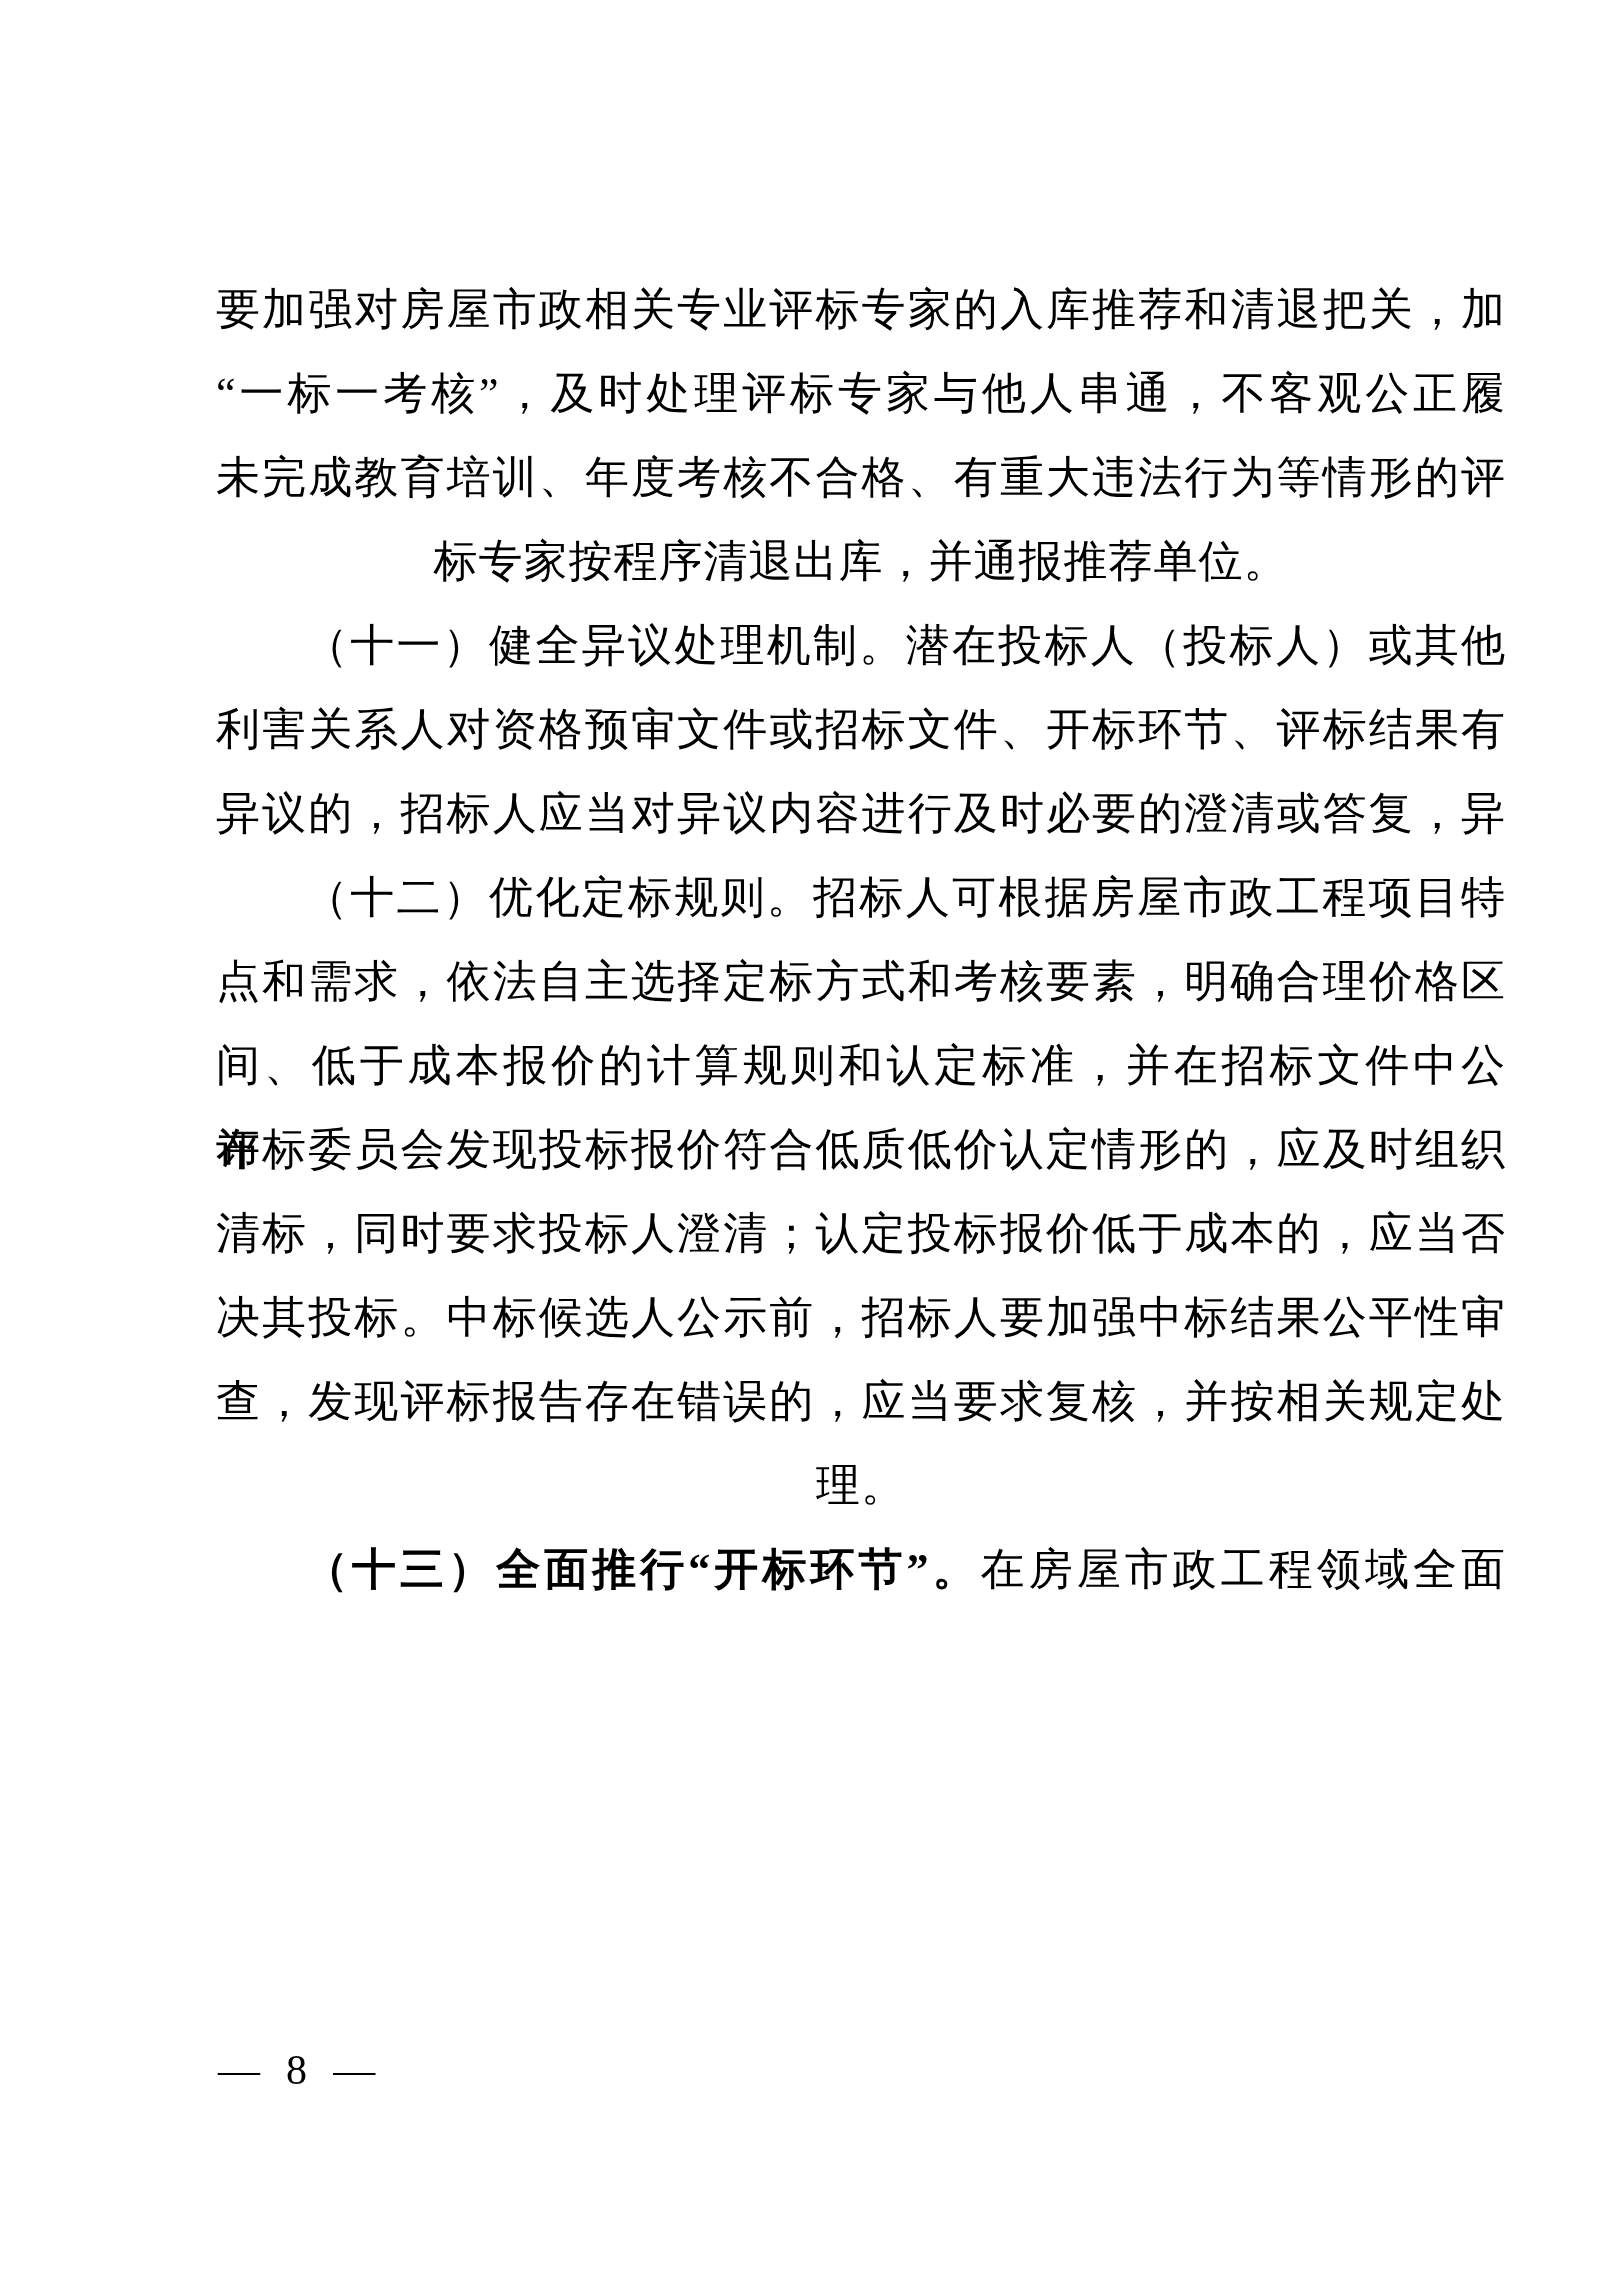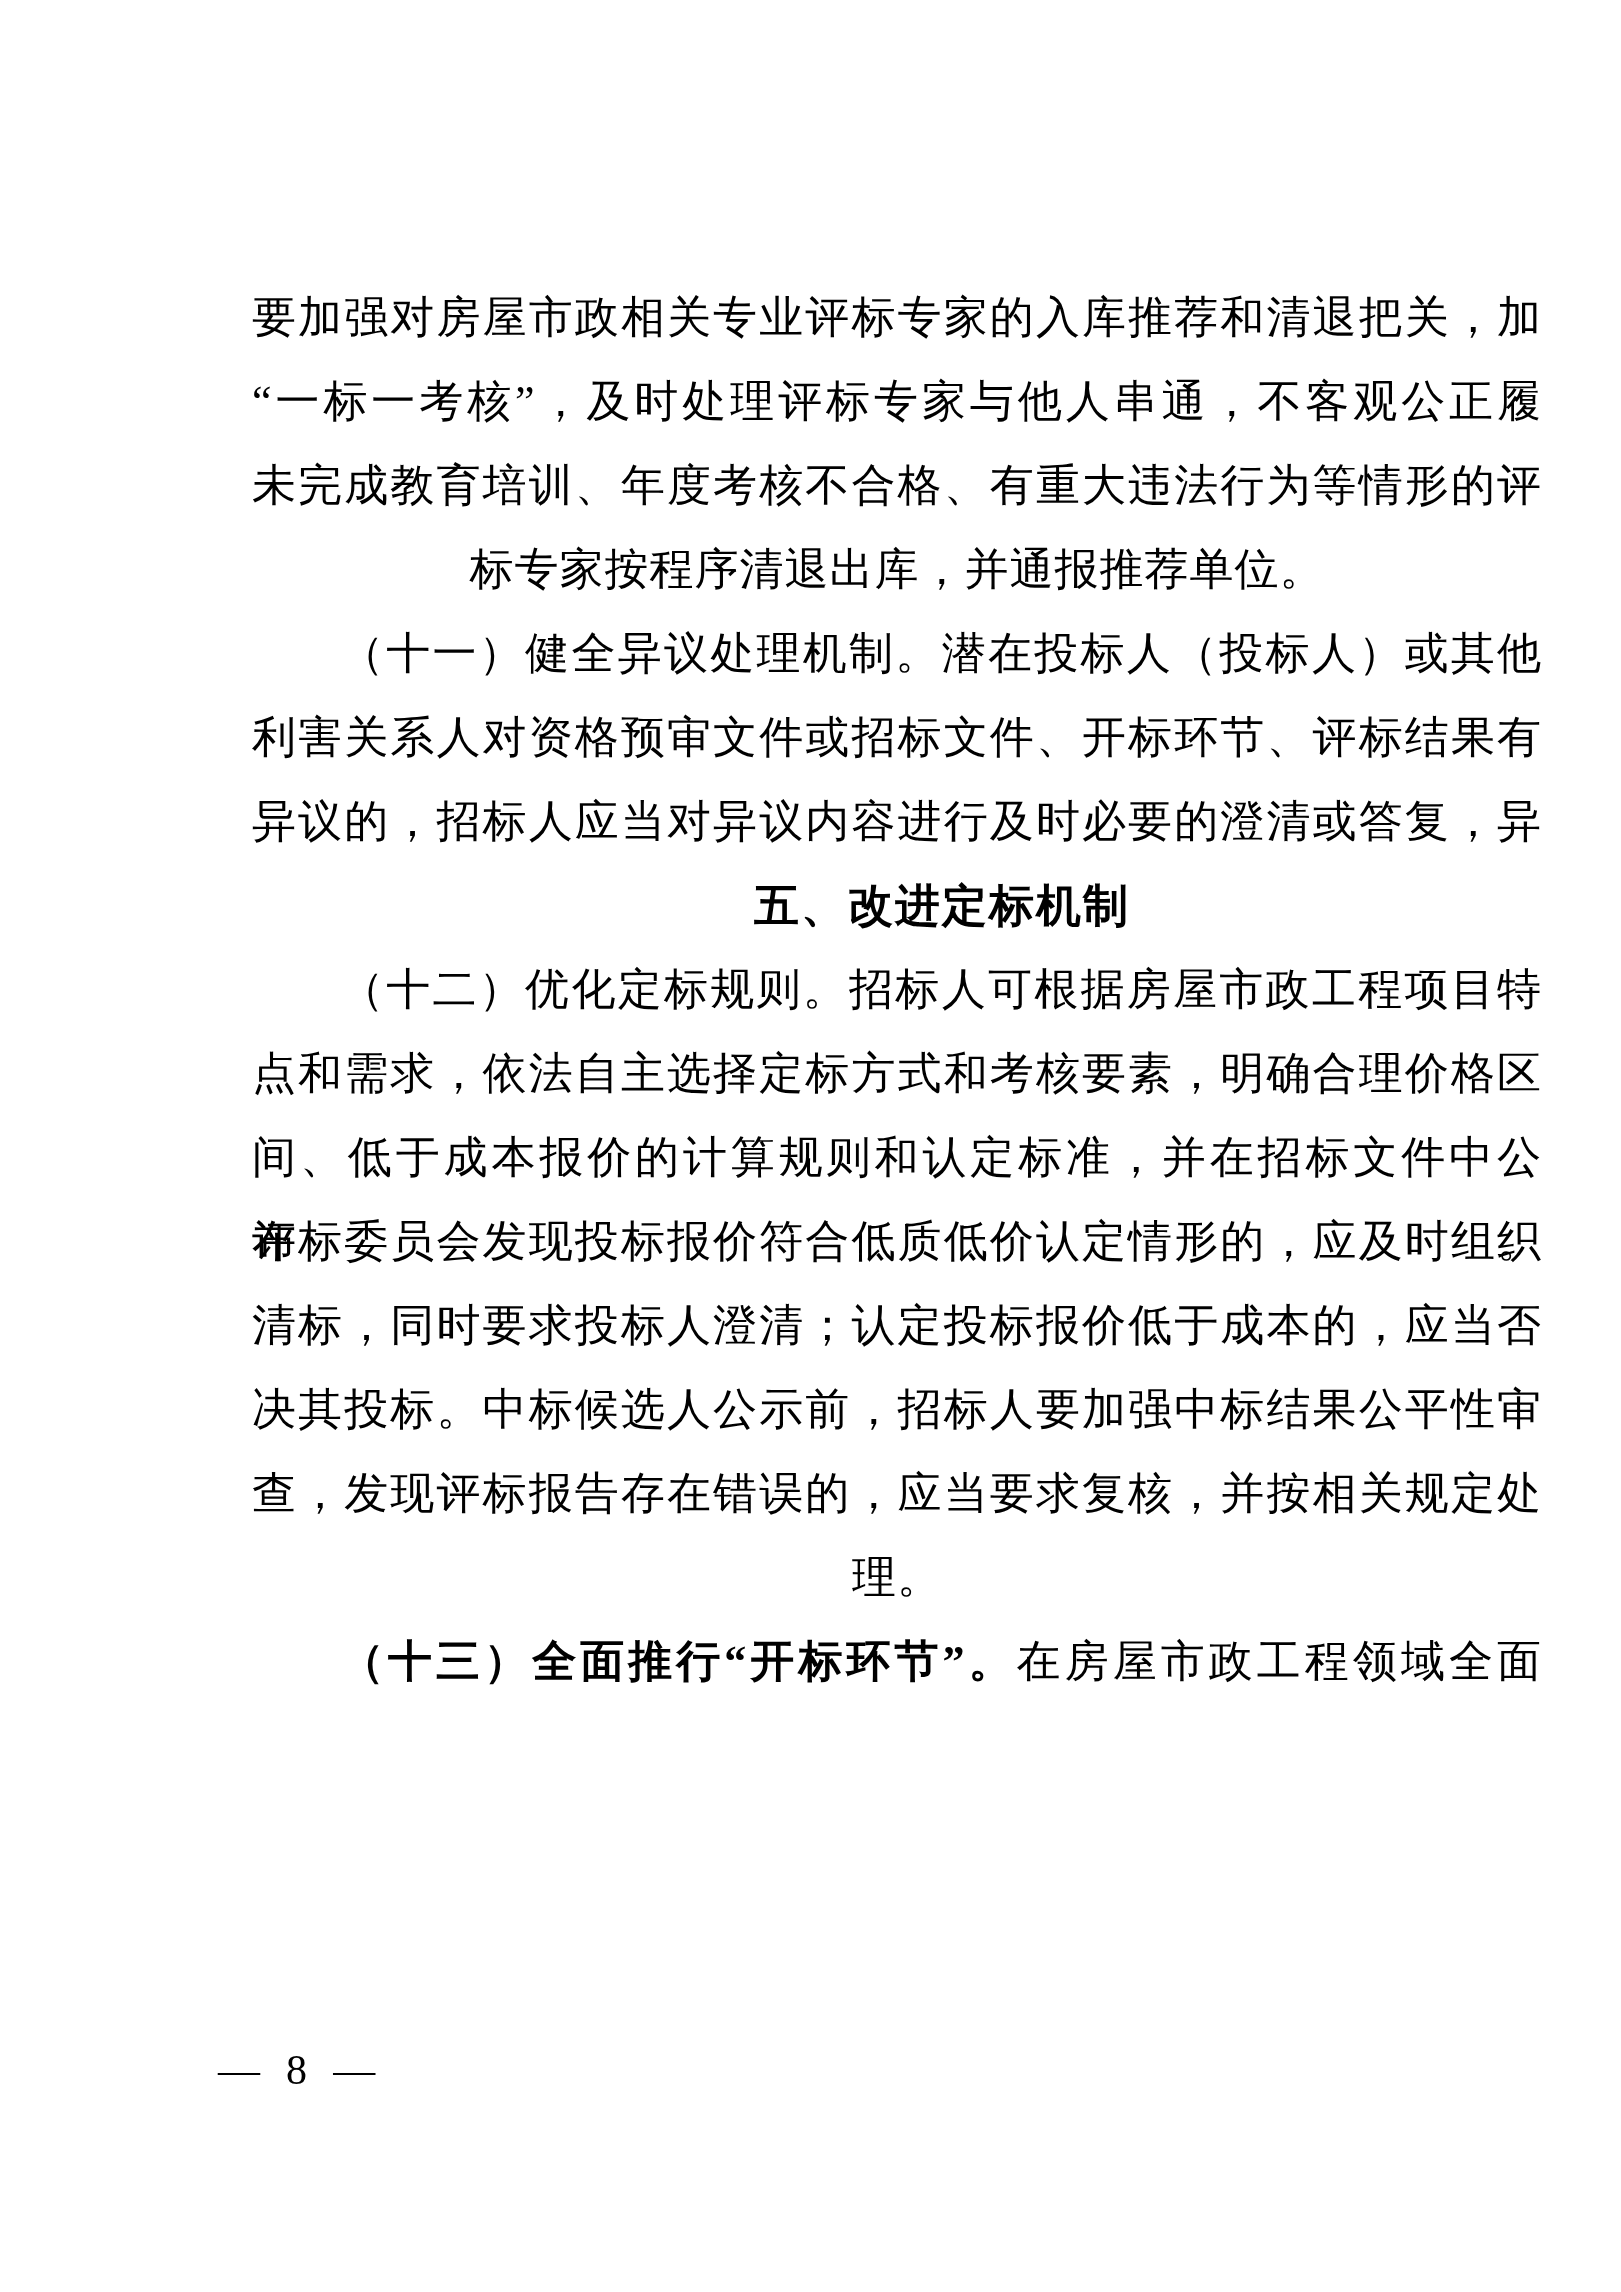--- a/index.html
+++ b/index.html
@@ -6,23 +6,22 @@
   .page {
     position:relative;
     width:1621px; height:2293px;
     background:#ffffff;
     overflow:hidden;
     font-family:"Liberation Serif","DejaVu Serif",serif;
     color:#000000;
   }
   .doc-body {
     position:absolute;
-    left:216px; top:276px;
+    left:216px; top:268px;
     width:1290px;
-    margin-left:36px;
   }
   .line {
     height:84px;
     line-height:84px;
     font-size:44px;
     text-align:center;
     letter-spacing:1px;
   }
   .line.fill {
     text-align:justify;
@@ -50,21 +49,20 @@
 
 <div class="page">
   <div class="doc-body">
       <div class="line fill">要加强对房屋市政相关专业评标专家的入库推荐和清退把关，加</div>
       <div class="line fill">“一标一考核”，及时处理评标专家与他人串通，不客观公正履</div>
       <div class="line fill">未完成教育培训、年度考核不合格、有重大违法行为等情形的评</div>
       <div class="line">标专家按程序清退出库，并通报推荐单位。</div>
       <div class="line fill indent"><span class="lead">（十一）健全异议处理机制。</span><span>潜在投标人（投标人）或其他</span></div>
       <div class="line fill">利害关系人对资格预审文件或招标文件、开标环节、评标结果有</div>
       <div class="line fill">异议的，招标人应当对异议内容进行及时必要的澄清或答复，异</div>
-      <div class="line heading indent">五、改进定标机制</div>
       <div class="line fill indent"><span class="lead">（十二）优化定标规则。</span><span>招标人可根据房屋市政工程项目特</span></div>
       <div class="line fill">点和需求，依法自主选择定标方式和考核要素，明确合理价格区</div>
       <div class="line fill">间、低于成本报价的计算规则和认定标准，并在招标文件中公布。</div>
       <div class="line fill">评标委员会发现投标报价符合低质低价认定情形的，应及时组织</div>
       <div class="line fill">清标，同时要求投标人澄清；认定投标报价低于成本的，应当否</div>
       <div class="line fill">决其投标。中标候选人公示前，招标人要加强中标结果公平性审</div>
       <div class="line fill">查，发现评标报告存在错误的，应当要求复核，并按相关规定处</div>
       <div class="line">理。</div>
       <div class="line fill indent"><span class="lead bold">（十三）全面推行“开标环节”。</span><span>在房屋市政工程领域全面</span></div>
     </div>

